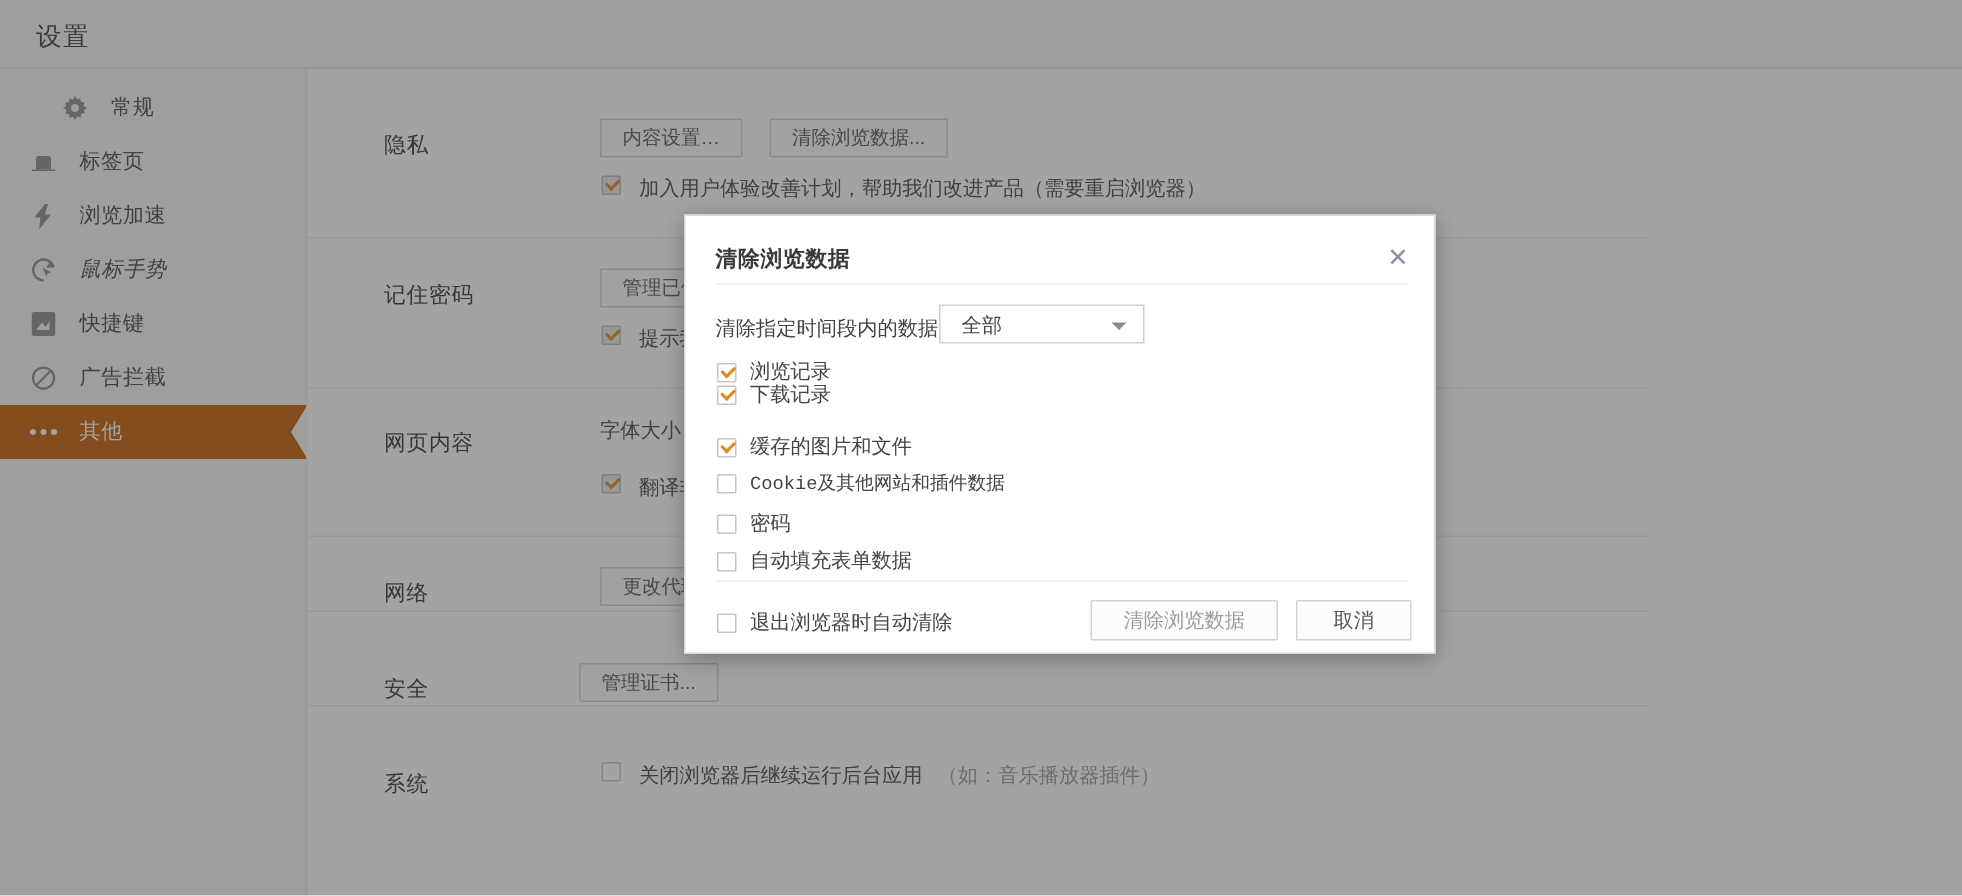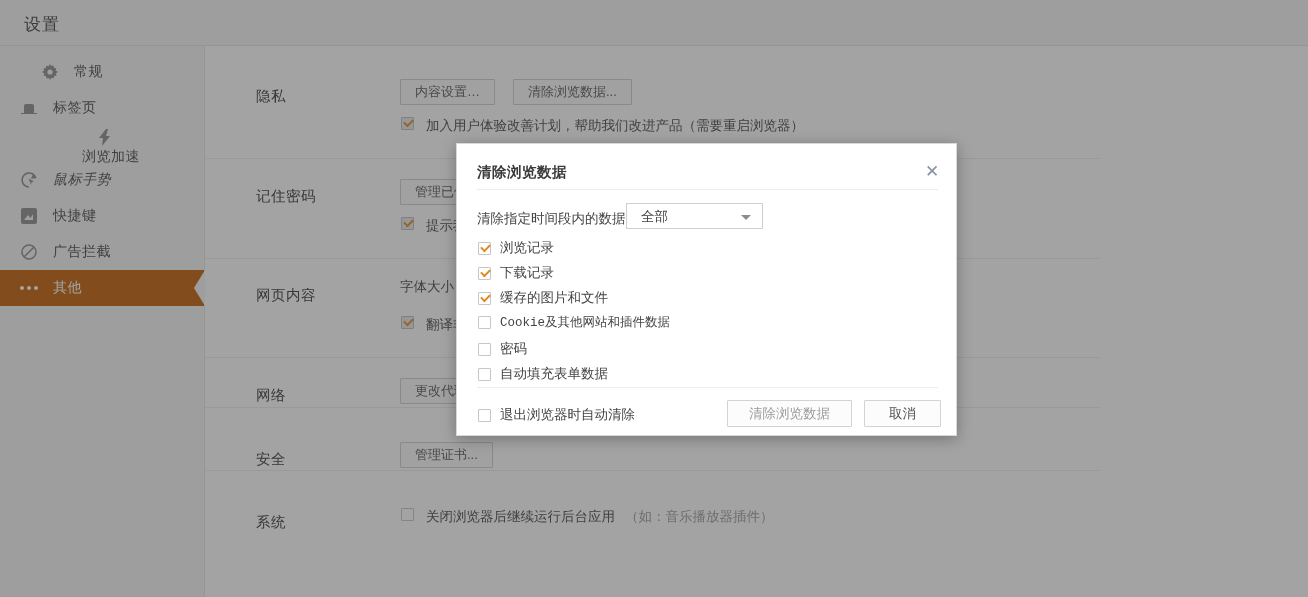--- a/index.html
+++ b/index.html
@@ -145,21 +145,21 @@
         </div>
         <div class="nav-item" style="margin-top: 0px;">
           <span class="nav-icon">
             <svg width="16" height="12" viewBox="0 0 16 12" fill="currentColor">
               <path d="M0 11h16v1H0z"></path>
               <path d="M3 11V4a2 2 0 012-2h6a2 2 0 012 2v7z"></path>
             </svg>
           </span>
           <span class="nav-label">标签页</span>
         </div>
-        <div class="nav-item" style="margin-top: 0px; flex-direction: column;">
+        <div class="nav-item" style="margin-top: 0px;">
           <span class="nav-icon">
             <svg width="12" height="17" viewBox="0 0 12 17" fill="currentColor">
               <path d="M7 0L0 9h4l-1 8 8-10H7l2-7z"></path>
             </svg>
           </span>
           <span class="nav-label">浏览加速</span>
         </div>
         <div class="nav-item" style="margin-top: 0px; font-style: italic;">
           <span class="nav-icon">
             <svg width="17" height="17" viewBox="0 0 17 17" fill="none" stroke="currentColor" stroke-width="1.6">
@@ -233,21 +233,21 @@
           </div>
         </div>
         <div class="srow" style="top: 340px;">
           <div class="sect">网络</div>
           <div style="position: absolute; left: 195px; top: -8px; display: flex; align-items: center; gap: 18px;">
             <div class="btn">更改代理服务器设置...</div>
           </div>
         </div>
         <div class="srow" style="top: 404px;">
           <div class="sect">安全</div>
-          <div style="position: absolute; left: 195px; top: -8px; display: flex; align-items: center; gap: 18px;">
+          <div style="position: absolute; left: 181px; top: -8px; display: flex; align-items: center; gap: 18px;">
             <div class="btn">管理证书...</div>
           </div>
         </div>
         <div class="srow" style="top: 467px;">
           <div class="sect">系统</div>
           <div class="cbrow" style="position: absolute; left: 196px; top: -5px;">
             <span class="cb"></span>
             <span class="txt">关闭浏览器后继续运行后台应用</span>
             <span class="txt muted" style="margin-left: -2px;">（如：音乐播放器插件）</span>
           </div>
@@ -271,21 +271,21 @@
     <div class="select">
       <span class="val">全部</span>
       <span class="caret"></span>
     </div>
 
     <div id="dialog-options">
         <div class="opt" style="top: 95px;">
           <span class="cb on"></span>
           <span class="lbl">浏览记录</span>
         </div>
-        <div class="opt" style="top: 120px;">
+        <div class="opt" style="top: 110px;">
           <span class="cb on"></span>
           <span class="lbl">下载记录</span>
         </div>
         <div class="opt" style="top: 145px;">
           <span class="cb on"></span>
           <span class="lbl">缓存的图片和文件</span>
         </div>
         <div class="opt" style="top: 170px;">
           <span class="cb"></span>
           <span class="lbl mono">Cookie及其他网站和插件数据</span>

